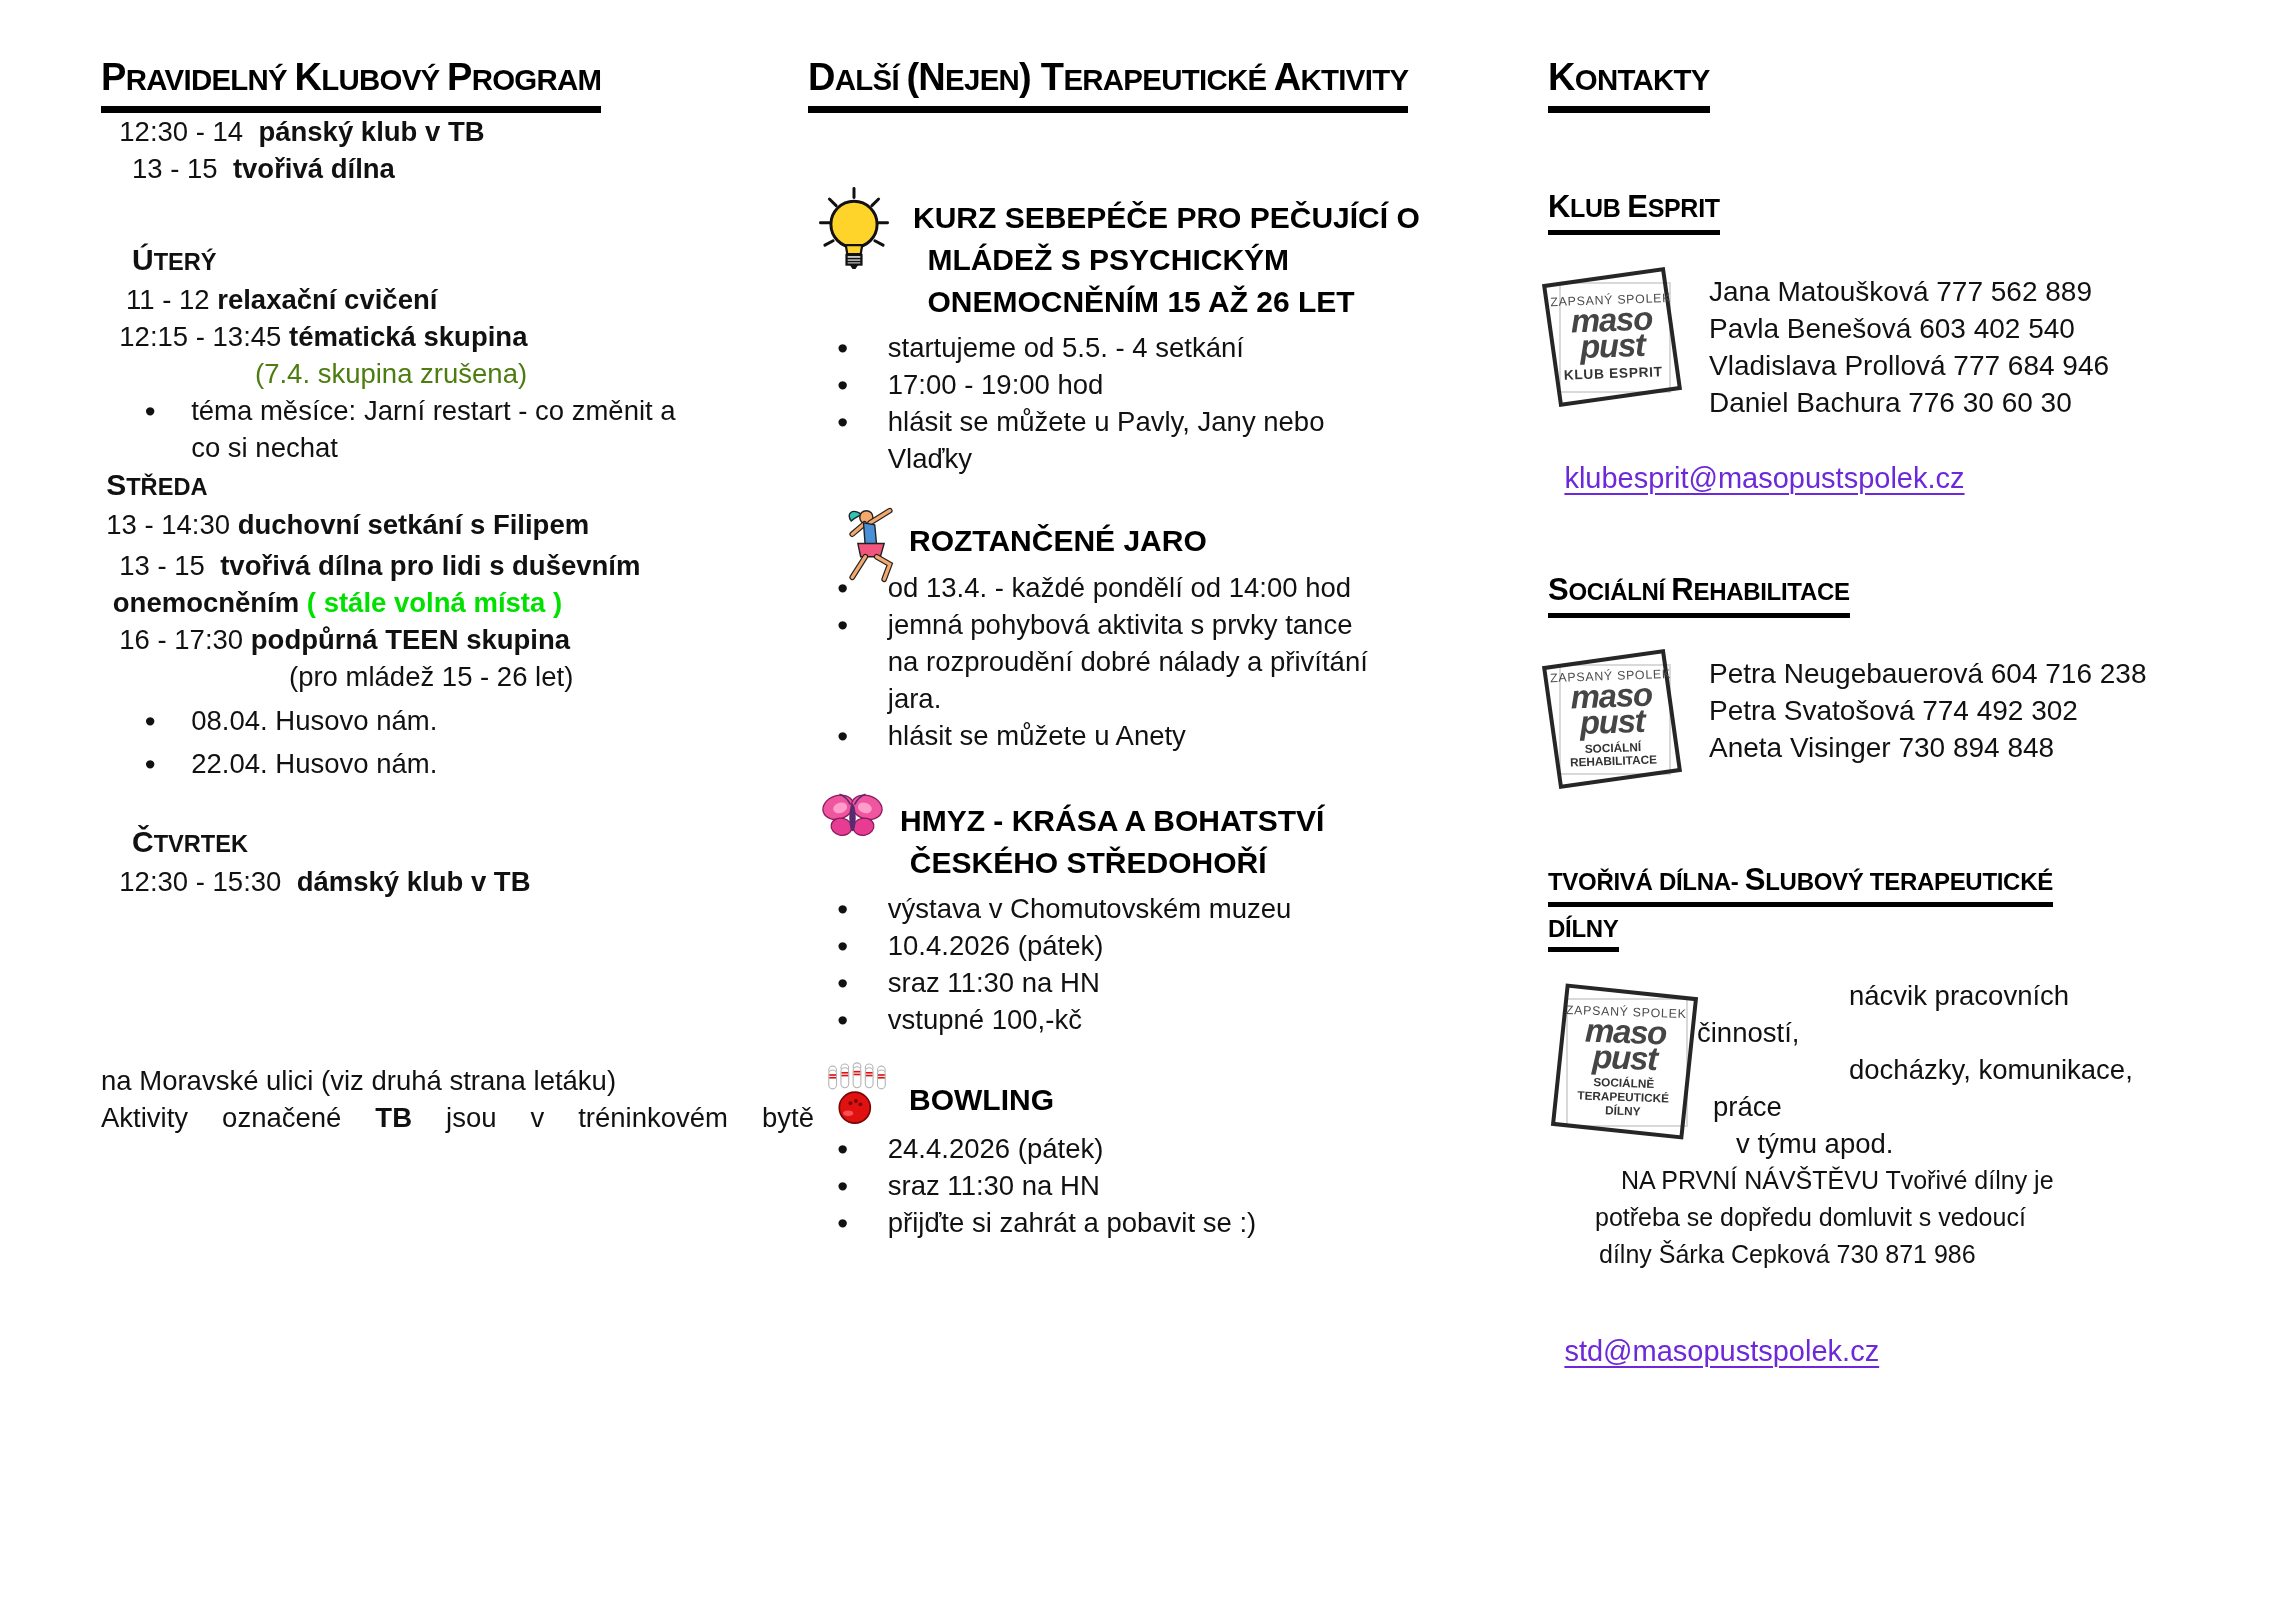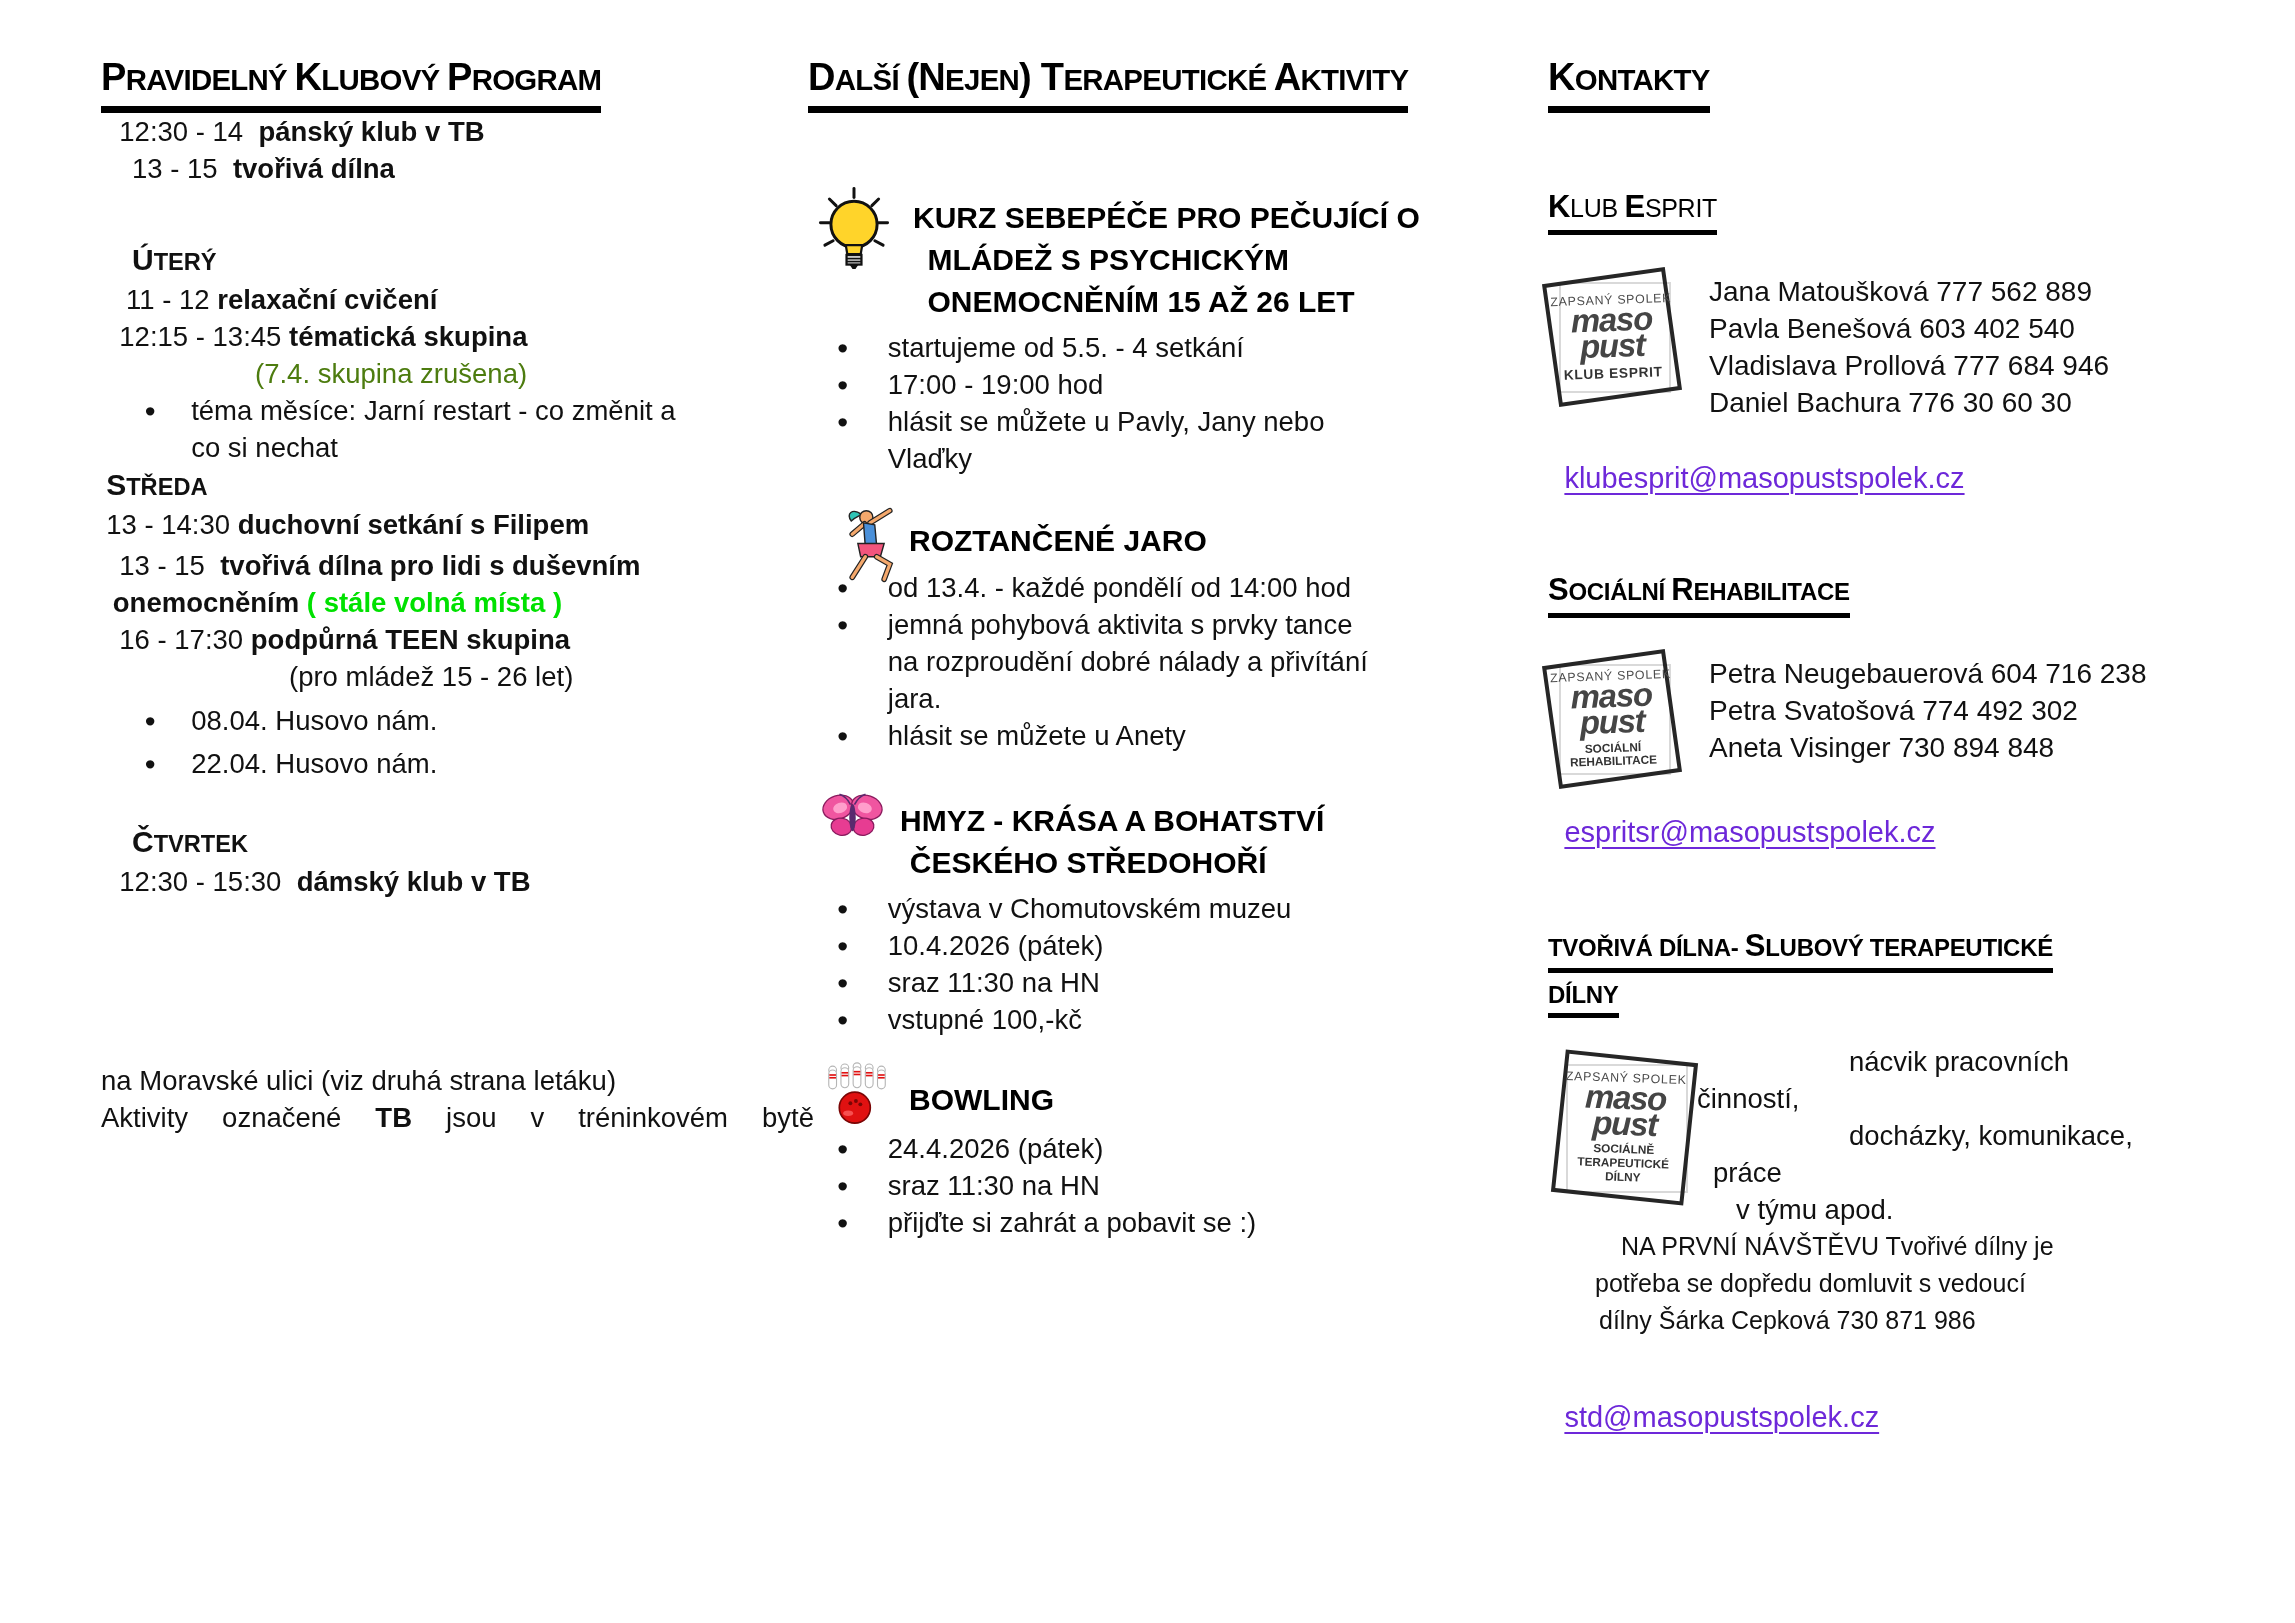--- a/index.html
+++ b/index.html
@@ -12,21 +12,21 @@
   #col1{left:65px;width:713px;margin-left:36px;}
   #col2{left:808px;width:684px;}
   #col3{left:1548px;width:710px;}
 
   
   .h1wrap{display:inline-block;border-bottom:7.2px solid #000;padding-bottom:6.5px;letter-spacing:-0.7px;}
   .hc{font-size:38px;font-weight:bold;color:#000;}
   .hs{font-size:29.4px;font-weight:bold;color:#000;}
   .usub{display:inline-block;border-bottom:5.2px solid #000;padding-bottom:5.2px;letter-spacing:-0.3px;}
   .kc{font-size:31px;font-weight:bold;color:#000;}
-  .ks{font-size:25px;font-weight:normal;color:#000;}
+  .ks{font-size:25px;font-weight:bold;color:#000;}
   .kc2{font-size:31px;font-weight:bold;color:#000;}
   .ks2{font-size:24px;font-weight:bold;color:#000;}
 
   
   .line{font-size:27.5px;line-height:37px;}
   .b{font-weight:bold;}
   .red{color:#4d7c0f;}
   .green{color:#00e100;font-weight:bold;}
   .dc{font-size:30px;font-weight:bold;}
   .ds{font-size:23.6px;font-weight:bold;}
@@ -295,21 +295,20 @@
             <span class="lg-m" data-bind="col3.rehab.logo.m2">pust</span>
             <span class="lg-label2"><span data-bind="col3.rehab.logo.l1">SOCIÁLNÍ</span><br><span data-bind="col3.rehab.logo.l2">REHABILITACE</span></span>
           </div>
         </div>
         <div class="contacts">
           <div data-bind="col3.rehab.c1">Petra Neugebauerová 604 716 238</div>
           <div data-bind="col3.rehab.c2">Petra Svatošová 774 492 302</div>
           <div data-bind="col3.rehab.c3">Aneta Visinger 730 894 848</div>
         </div>
       </div>
-      <div class="linkline" style="margin-top:33px;"><a class="mail" data-bind="col3.rehab.link">espritsr@masopustspolek.cz</a></div>
     </div>
 
     <div style="margin-top:79px;">
       <div>
         <div><span class="usub" style="padding-bottom:3.9px;"><span class="ks2" data-bind="col3.dilny.sub1a">TVOŘIVÁ DÍLNA- </span><span class="kc2" data-bind="col3.dilny.sub1b">S</span><span class="ks2" data-bind="col3.dilny.sub1c">LUBOVÝ TERAPEUTICKÉ</span></span></div>
         <div style="margin-top:7.9px;"><span class="usub" style="padding-bottom:3.9px;"><span class="ks2" data-bind="col3.dilny.sub2">DÍLNY</span></span></div>
       </div>
       <div style="position:relative;margin-top:25px;min-height:340px;">
         <div class="logo" style="position:absolute;left:7.9px;top:11.8px;width:137px;height:147px;">
           <div class="logo-bg"></div>

